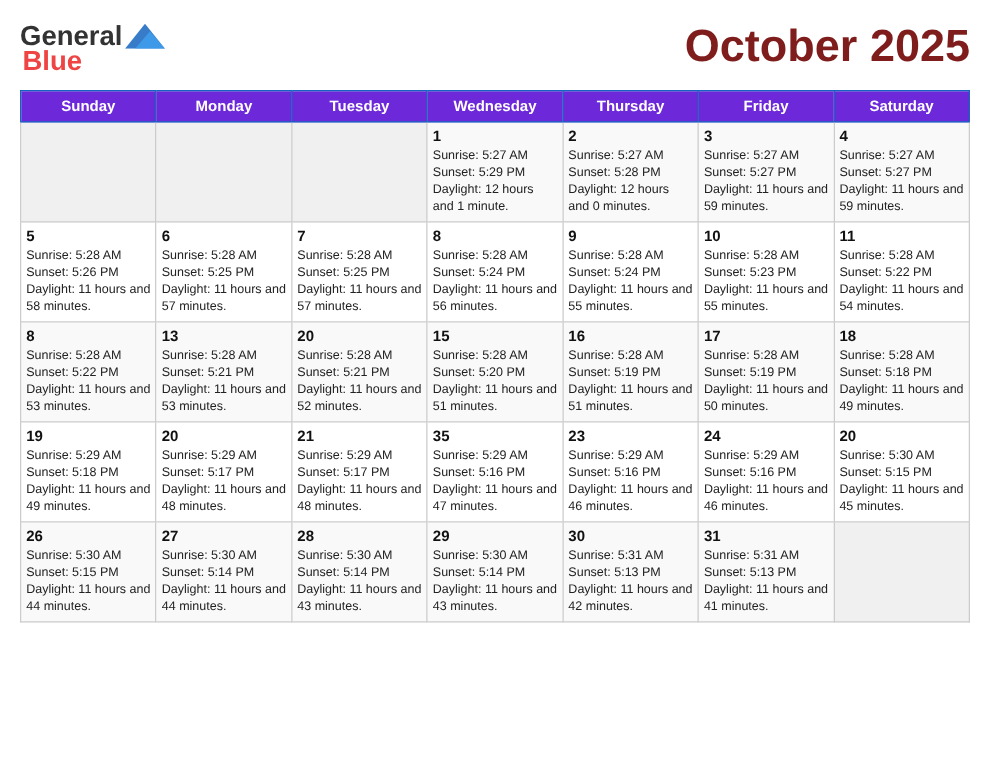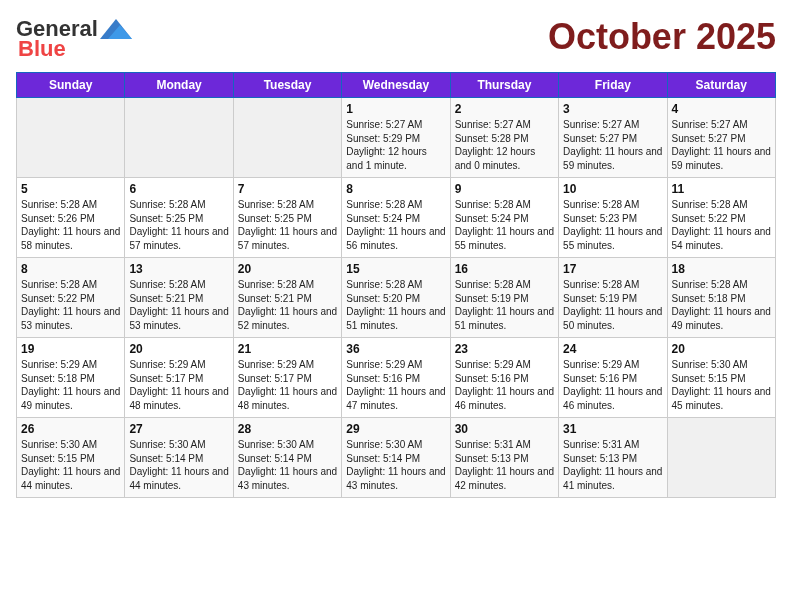--- a/index.html
+++ b/index.html
@@ -235,21 +235,21 @@
 Sunset: 5:17 PM
 Daylight: 11 hours and 48 minutes.</div>
         </td>
         <td>
           <div class="cell-day">21</div>
           <div class="cell-info" style="white-space: pre-line;">Sunrise: 5:29 AM
 Sunset: 5:17 PM
 Daylight: 11 hours and 48 minutes.</div>
         </td>
         <td>
-          <div class="cell-day">36</div>
+          <div class="cell-day">35</div>
           <div class="cell-info" style="white-space: pre-line;">Sunrise: 5:29 AM
 Sunset: 5:16 PM
 Daylight: 11 hours and 47 minutes.</div>
         </td>
         <td>
           <div class="cell-day">23</div>
           <div class="cell-info" style="white-space: pre-line;">Sunrise: 5:29 AM
 Sunset: 5:16 PM
 Daylight: 11 hours and 46 minutes.</div>
         </td>

